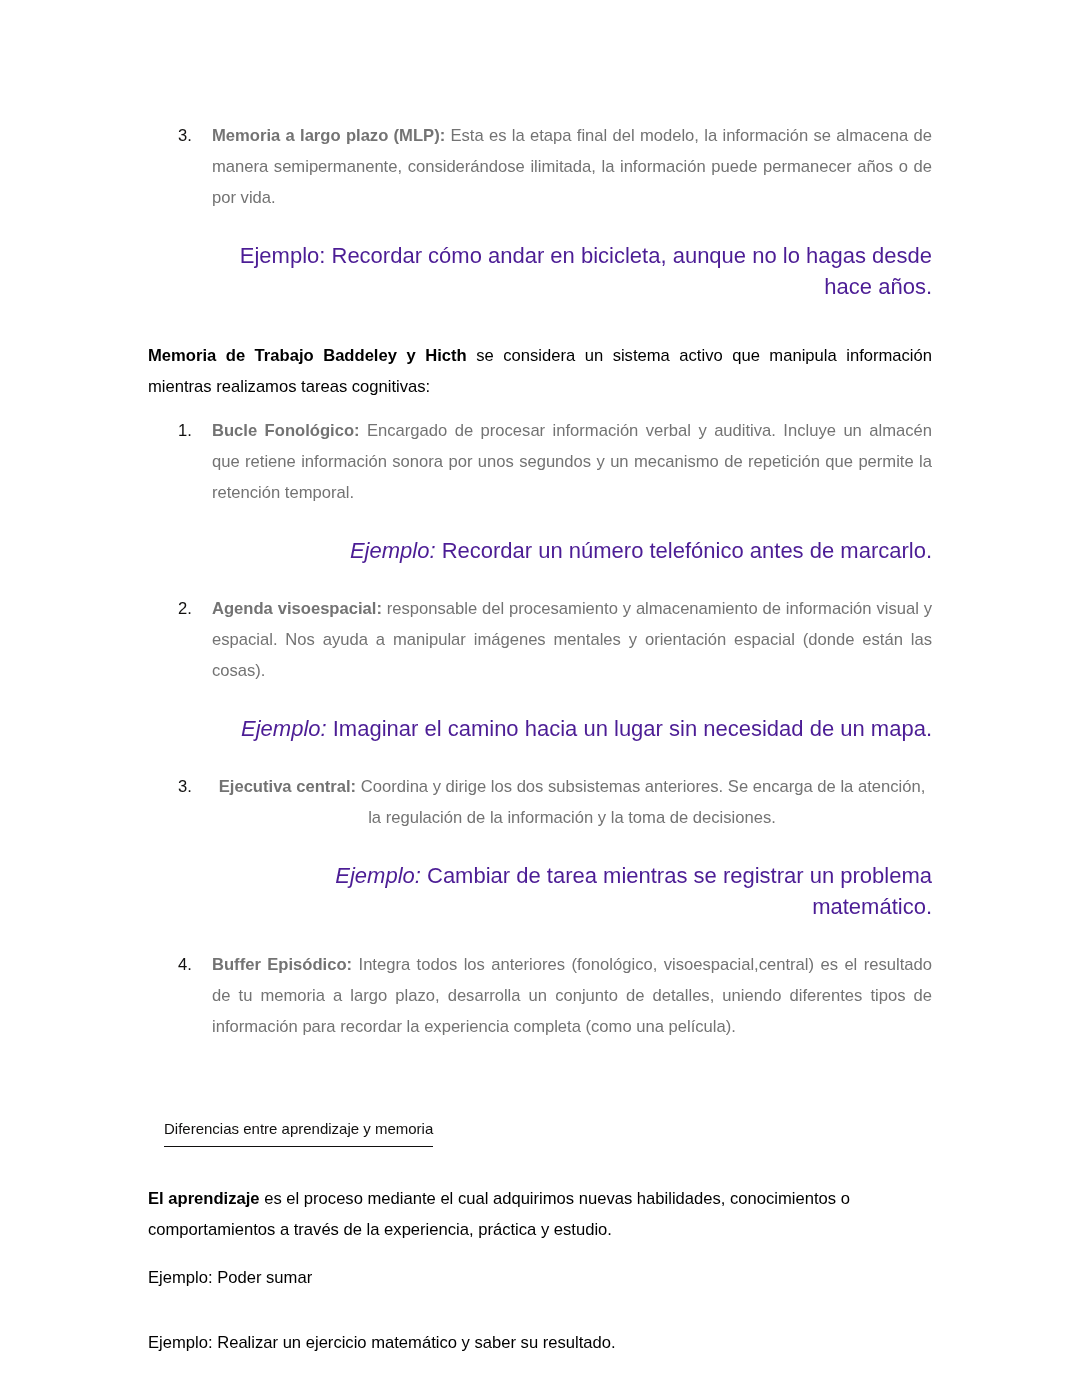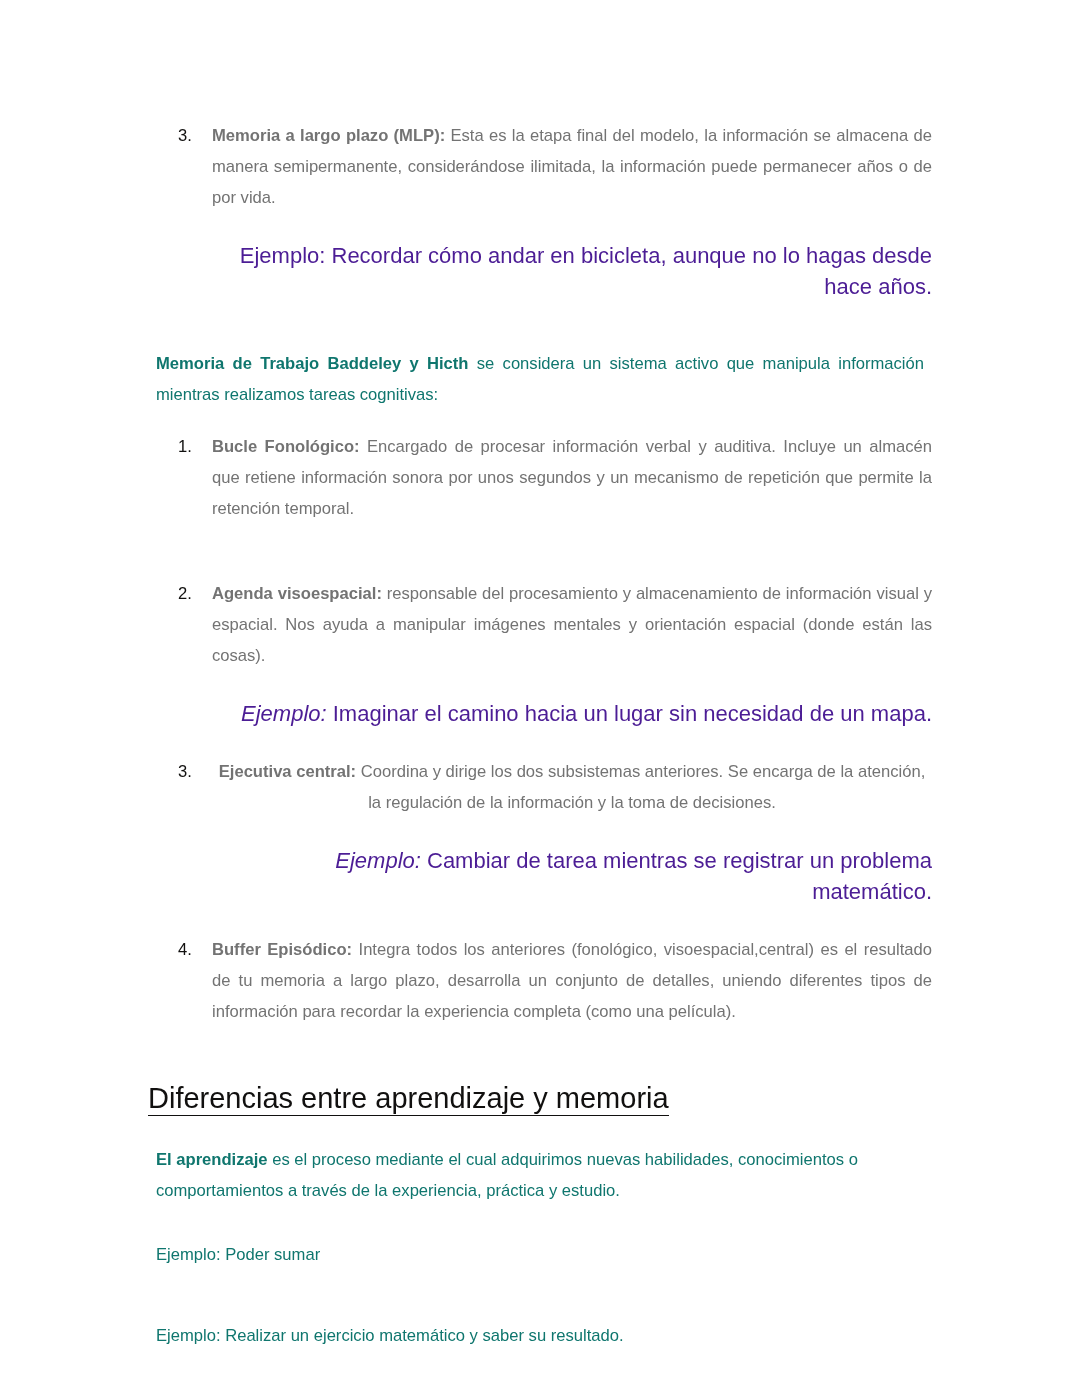--- a/index.html
+++ b/index.html
@@ -24,22 +24,22 @@
     top: 0;
     width: 784px;
   }
 
   
   .para {
     font-size: 16.6px;
     line-height: 31px;
     text-align: justify;
     text-justify: inter-word;
-    color: #0f766e;
-    margin: 8px;
+    color: #000000;
+    margin: 0;
     -webkit-font-smoothing: antialiased;
   }
   .para.left { text-align: left; }
 
   b, .b { font-weight: 700; }
   i, .i { font-style: italic; }
 
   
   .olist {
     margin: 0;
@@ -78,25 +78,25 @@
     color: #4c1d95;
   }
 
   
   .sp-item     { height: 27px; }
   .sp-example  { height: 27px; }
   .sp-section  { height: 38px; }
 
   
   .h2 {
-    font-size: 29px;
+    font-size: 15px;
     line-height: 30px;
     font-weight: 400;
     color: #11100f;
-    margin: 0;
+    margin: 16px;
     display: inline-block;
     border-bottom: 1.6px solid #11100f;
     padding-bottom: 2px;
   }
   .h2-wrap { margin: 0; }
 </style>
 </head>
 <body>
 
 <div class="page">
@@ -122,20 +122,21 @@
     <div style="height:13px;"></div>
 
     <ol class="olist">
 
       <li class="olitem">
         <span class="olmarker">1.</span>
         <div class="olbody">
           <b>Bucle Fonológico:</b><span> Encargado de procesar información verbal y auditiva. Incluye un almacén que retiene información sonora por unos segundos y un mecanismo de repetición que permite la retención temporal.</span>
         </div>
         <div class="sp-example"></div>
+        <div class="example"><i>Ejemplo:</i><span> Recordar un número telefónico antes de marcarlo.</span></div>
       </li>
 
       <div class="sp-item"></div>
 
       <li class="olitem">
         <span class="olmarker">2.</span>
         <div class="olbody">
           <b>Agenda visoespacial:</b><span> responsable del procesamiento y almacenamiento de información visual y espacial. Nos ayuda a manipular imágenes mentales y orientación espacial (donde están las cosas).</span>
         </div>
         <div class="sp-example"></div>

